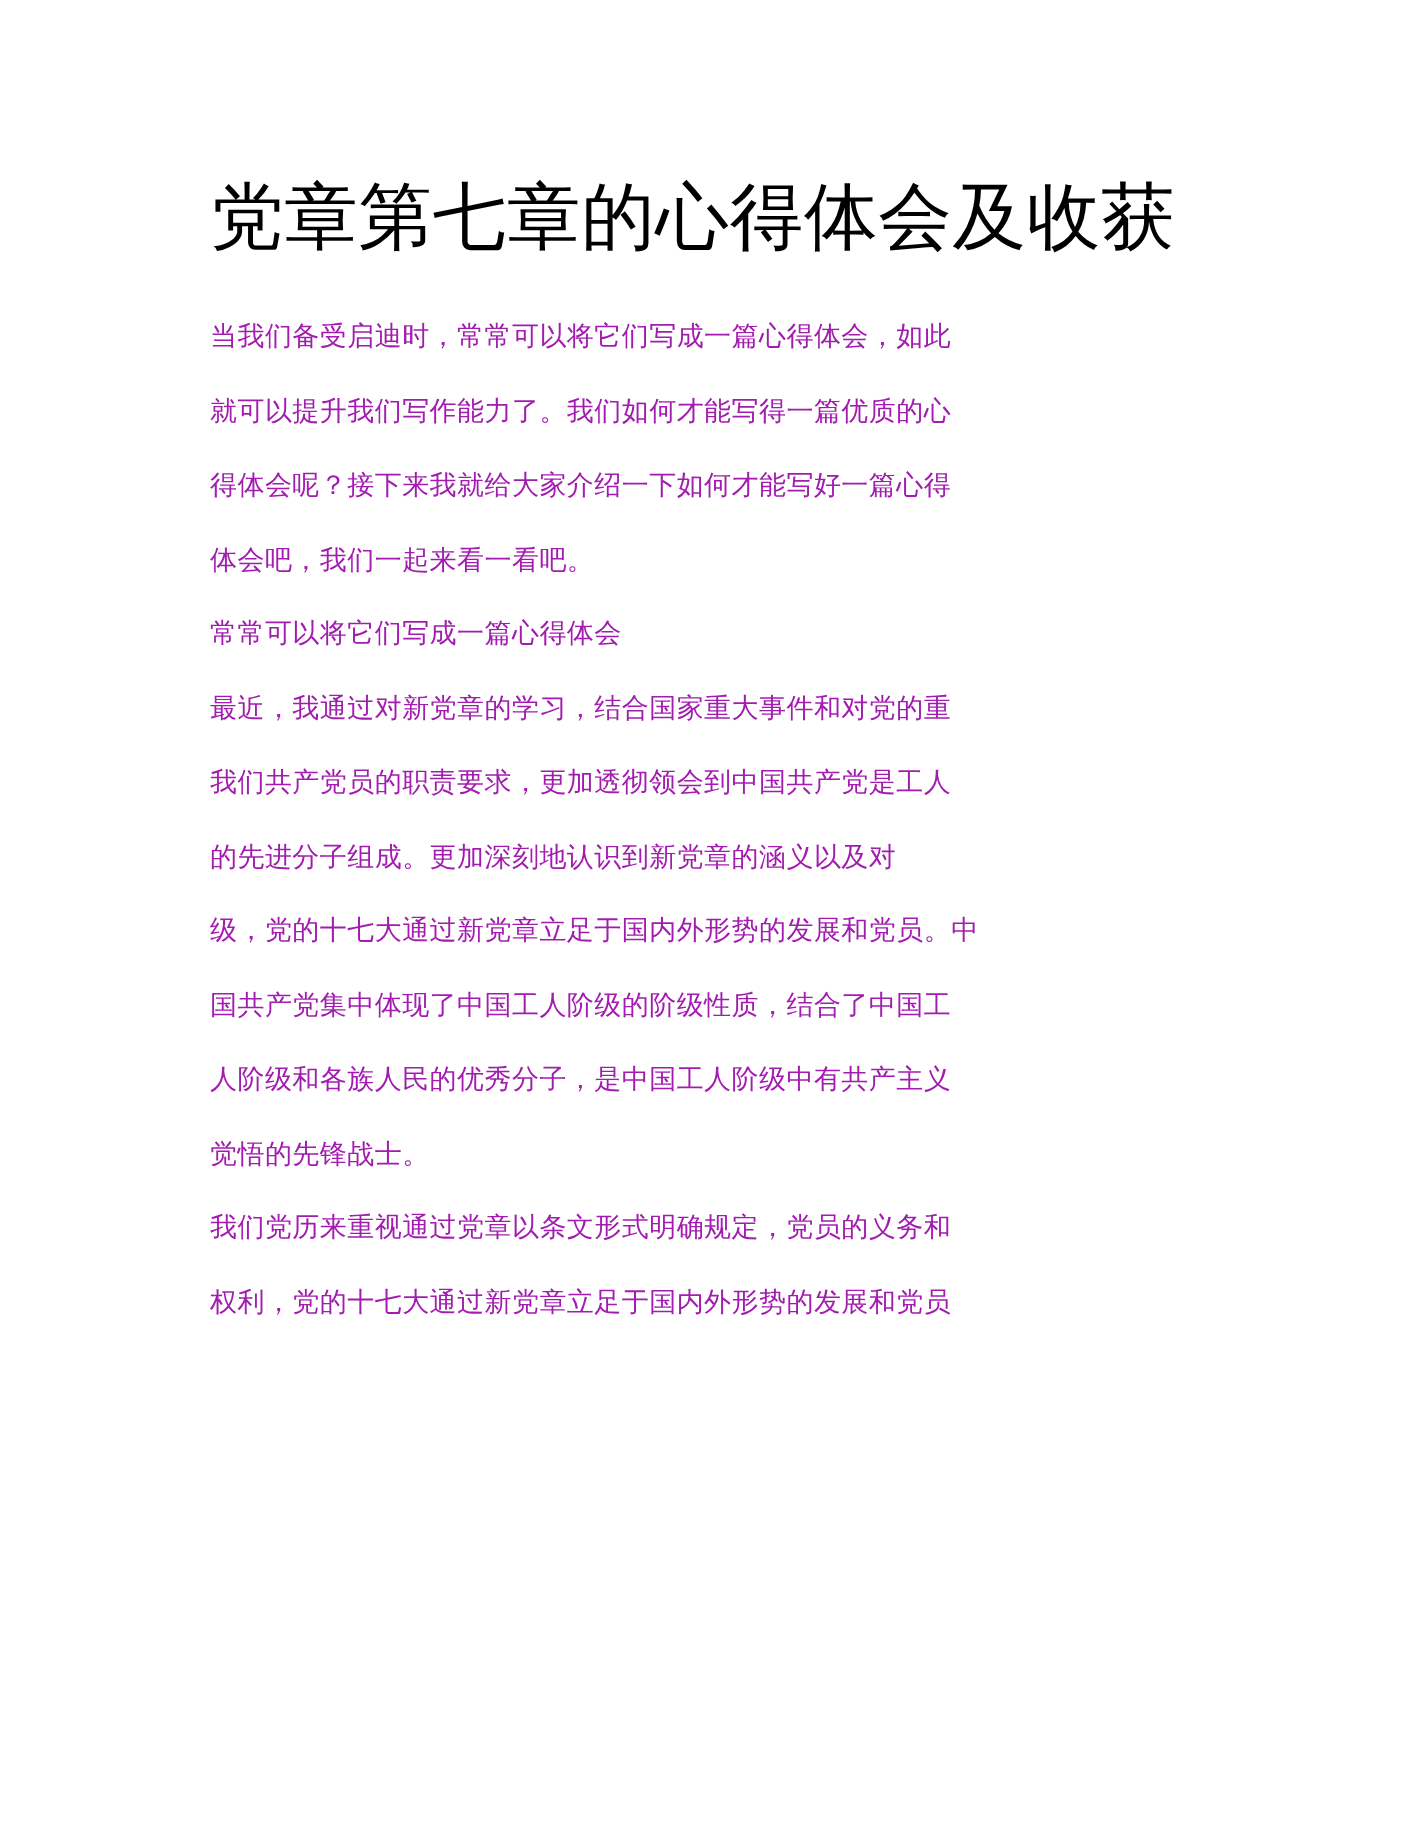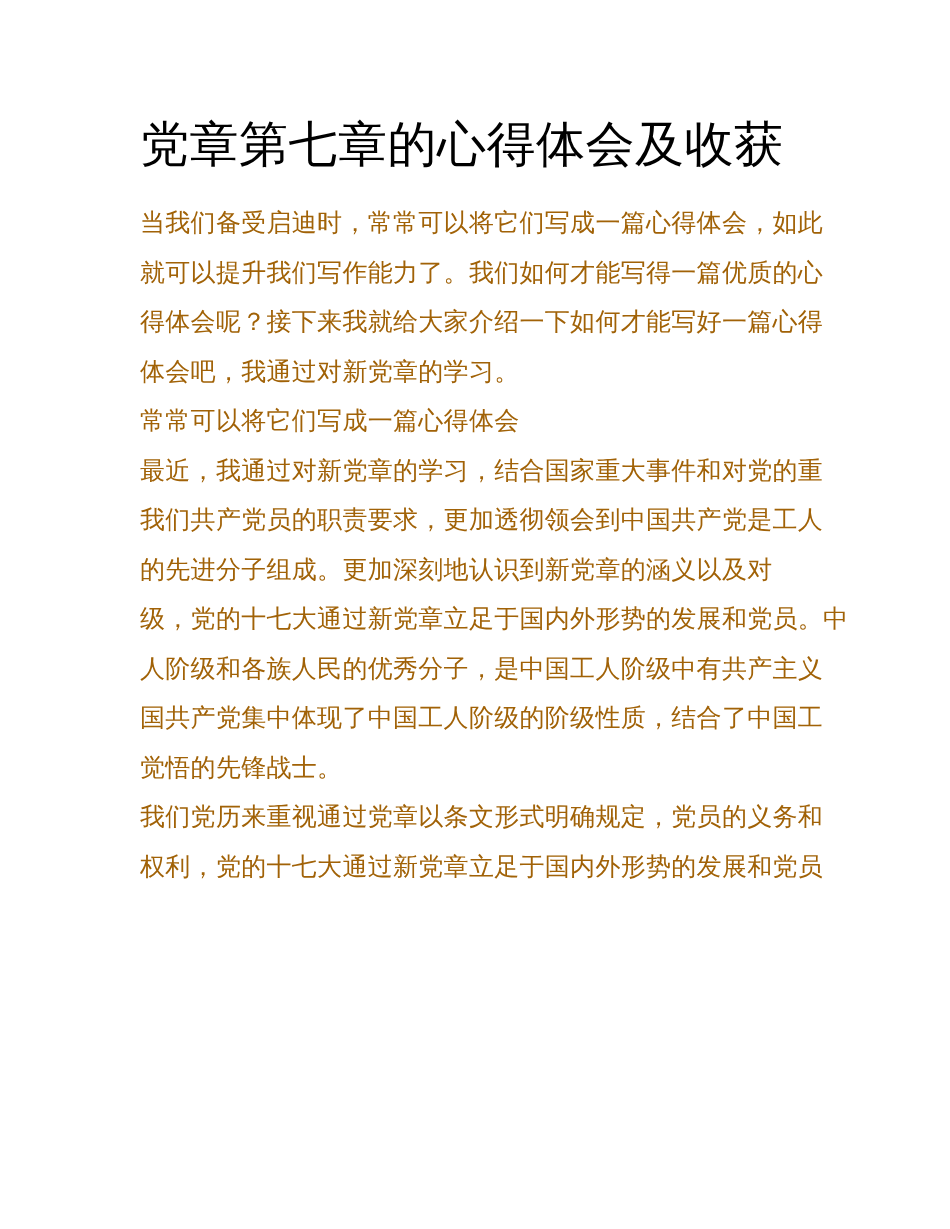--- a/index.html
+++ b/index.html
@@ -25,25 +25,24 @@
     font-size: 49px;
     line-height: 77px;
     letter-spacing: 0.5px;
     color: #000000;
   }
   .title-line {
     white-space: nowrap;
   }
   .doc-body {
     margin-top: 17px;
-    font-size: 25px;
+    font-size: 18px;
     line-height: 49.5px;
     letter-spacing: 0.3px;
-    color: #a16207;
-    font-family: Liberation Mono, monospace;
+    color: #a21caf;
   }
   .paragraph {
     margin: 0;
     padding: 0;
   }
   .body-line {
     white-space: nowrap;
   }
 </style>
 </head>
@@ -51,32 +50,32 @@
 
 <div class="page">
   <h1 class="doc-title">
     <div class="title-line">党章第七章的心得体会及收获</div>
   </h1>
   <div class="doc-body">
       <div class="paragraph">
         <div class="body-line">当我们备受启迪时，常常可以将它们写成一篇心得体会，如此</div>
         <div class="body-line">就可以提升我们写作能力了。我们如何才能写得一篇优质的心</div>
         <div class="body-line">得体会呢？接下来我就给大家介绍一下如何才能写好一篇心得</div>
-        <div class="body-line">体会吧，我通过对新党章的学习。</div>
+        <div class="body-line">体会吧，我们一起来看一看吧。</div>
       </div>
       <div class="paragraph">
         <div class="body-line">常常可以将它们写成一篇心得体会</div>
       </div>
       <div class="paragraph">
         <div class="body-line">最近，我通过对新党章的学习，结合国家重大事件和对党的重</div>
         <div class="body-line">我们共产党员的职责要求，更加透彻领会到中国共产党是工人</div>
         <div class="body-line">的先进分子组成。更加深刻地认识到新党章的涵义以及对</div>
         <div class="body-line">级，党的十七大通过新党章立足于国内外形势的发展和党员。中</div>
+        <div class="body-line">国共产党集中体现了中国工人阶级的阶级性质，结合了中国工</div>
         <div class="body-line">人阶级和各族人民的优秀分子，是中国工人阶级中有共产主义</div>
-        <div class="body-line">国共产党集中体现了中国工人阶级的阶级性质，结合了中国工</div>
         <div class="body-line">觉悟的先锋战士。</div>
       </div>
       <div class="paragraph">
         <div class="body-line">我们党历来重视通过党章以条文形式明确规定，党员的义务和</div>
         <div class="body-line">权利，党的十七大通过新党章立足于国内外形势的发展和党员</div>
       </div>
     </div>
 </div>
 
 </body></html>

